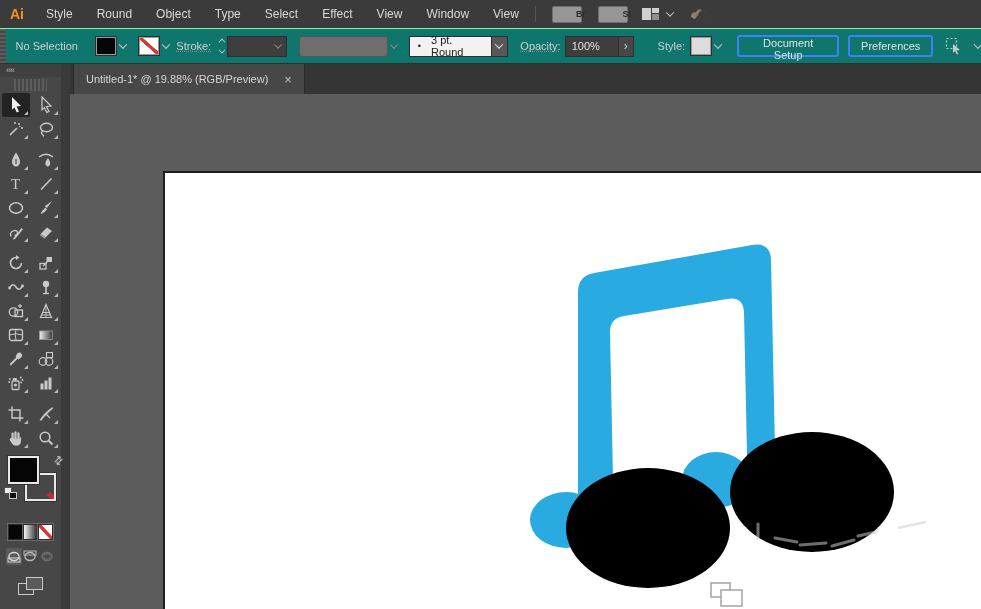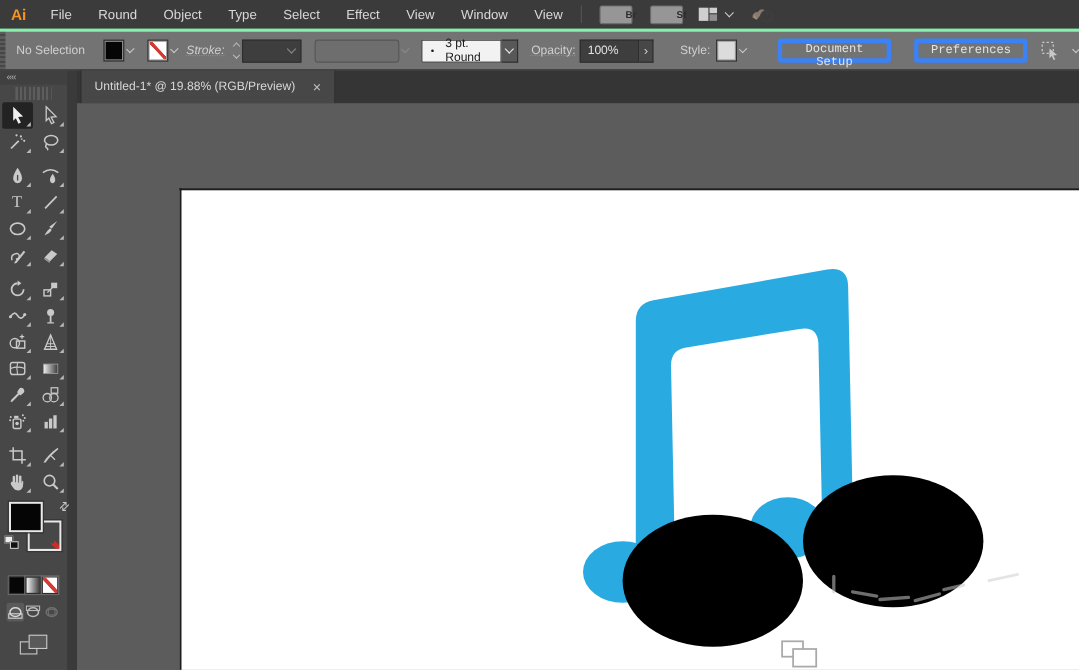--- a/index.html
+++ b/index.html
@@ -1,50 +1,50 @@
 <!DOCTYPE html>
 <html><head>
 <meta charset="utf-8">
 <style>
   * { margin:0; padding:0; box-sizing:border-box; }
   html,body { width:981px; height:609px; overflow:hidden; }
   body { font-family:"Liberation Sans", sans-serif; background:#5c5c5c; color:#d6d6d6; }
   .app { width:981px; height:609px; display:flex; flex-direction:column; }
 
   
-  .menubar { height:29px; background:#3b3b3b; display:flex; align-items:center; border-bottom:3px solid #86efac; flex:0 0 29px; }
+  .menubar { height:29px; background:#3b3b3b; display:flex; align-items:center; border-bottom:1px solid #86efac; flex:0 0 29px; }
   .ai-logo { width:34px; text-align:center; font-weight:bold; font-size:14px; color:#F7931E; }
   .menu-item { padding:0 12px; font-size:12px; color:#d8d8d8; line-height:28px; cursor:default; }
   .menu-sep { width:1px; height:16px; background:#555; margin:0 8px 0 4px; }
   .sq-btn { width:17px; height:17px; background:#969696; color:#2d2d2d; border:1px solid #6e6e6e; border-radius:2px;
             font-size:9px; font-weight:bold; display:flex; align-items:center; justify-content:center; margin:0 8px;padding-left:28px; }
   .mb-icon { display:flex; align-items:center; margin:0 6px; }
   .chev { width:6px; height:6px; border-right:1.6px solid #c9c9c9; border-bottom:1.6px solid #c9c9c9; transform:rotate(45deg) translate(-1px,-1px); display:inline-block; }
   .chev.dim { border-color:#8a8a8a; }
 
   
-  .controlbar { height:35px; background:#737373; border-bottom:1px solid #303030; display:flex; align-items:center; font-size:11px; flex:0 0 35px; }
+  .controlbar { height:35px; background:#0f766e; border-bottom:1px solid #303030; display:flex; align-items:center; font-size:11px; flex:0 0 35px; }
   .grip-v { width:6px; height:100%; background:repeating-linear-gradient(to bottom,#5b5b5b 0 2px, #474747 2px 4px); margin-right:6px; }
   .lbl { color:#cfcfcf; margin:0 4px; white-space:nowrap; }
   .swatch { width:21px; height:18px; border:1px solid #9a9a9a; outline:1px solid #2f2f2f; margin-left:6px; }
   .swatch.black { background:#050505; }
   .swatch.none  { background:#fff linear-gradient(to top right, transparent 43%, #d43a34 45%, #d43a34 57%, transparent 59%); }
   .swatch.light { background:#dcdcdc; }
   .sw-chev { margin:0 8px 0 4px; }
   .stepper { display:flex; flex-direction:column; justify-content:center; gap:2px; margin:0 2px 0 4px; }
   .stepper .chev { transform:rotate(45deg) scale(.8); }
   .stepper .up { transform:rotate(-135deg) scale(.8); }
   .combo-dark { width:64px; height:21px; background:#3e3e3e; border:1px solid #2e2e2e; display:flex; align-items:center; justify-content:flex-end; padding:0 5px; }
   .brush-preview { width:96px; height:21px; background:#6e6e6e; border-radius:3px; border:1px solid #565656; margin:0 3px 0 12px; }
   .combo-white { height:21px; background:#f2f2f2; color:#1a1a1a; display:flex; align-items:center; padding:0 8px; margin-left:12px; border:1px solid #2e2e2e; }
   .combo-white .dot { font-size:9px; margin-right:10px; }
   .combo-btn { width:18px; height:21px; background:#585858; border:1px solid #2e2e2e; border-left:none; display:flex; align-items:center; justify-content:center; }
   .field { width:54px; height:21px; background:#3e3e3e; border:1px solid #2e2e2e; color:#e2e2e2; font-size:11px; padding:0 6px; font-family:"Liberation Sans",sans-serif; }
   .arrow-btn { width:16px; height:21px; background:#474747; border:1px solid #2e2e2e; border-left:none; color:#cfcfcf; display:flex; align-items:center; justify-content:center; font-size:12px; }
-  .bar-btn { height:22px; border:4px solid #3b82f6; border-radius:3px; background:transparent; color:#e3e3e3; font-size:11px; padding:0 11px; margin-left:21px; font-family:Liberation Mono, monospace; }
+  .bar-btn { height:22px; border:2px solid #3b82f6; border-radius:3px; background:transparent; color:#e3e3e3; font-size:11px; padding:0 11px; margin-left:9px; font-family:Liberation Sans, sans-serif; }
 
   
   .main { flex:1; display:flex; min-height:0; }
 
   
   .toolbar { width:70px; background:#474747; border-right:9px solid #3a3a3a; position:relative; flex:0 0 70px; }
   .tb-head { height:13px; background:#404040; color:#b5b5b5; font-size:9px; line-height:12px; padding-left:6px; letter-spacing:-1px; }
   .tb-grip { height:12px; margin:2px 14px; background:repeating-linear-gradient(to right,#5d5d5d 0 2px,#474747 2px 4px); }
   .tools { display:grid; grid-template-columns:30px 30px; justify-content:center; }
   .tool { width:28px; height:24px; display:flex; align-items:center; justify-content:center; position:relative; margin:0 1px; }
@@ -89,21 +89,21 @@
   .artboard { position:absolute; left:93px; top:77px; right:0; bottom:0; background:#ffffff; border-top:2px solid #1e1e1e; border-left:2px solid #1e1e1e; }
   .artwork { position:absolute; left:0; top:0; }
 </style>
 </head>
 <body>
 
 <div class="app">
 
   <div class="menubar">
     <div class="ai-logo">Ai</div>
-    <div class="menu-item">File</div>
+    <div class="menu-item">Style</div>
     <div class="menu-item">Round</div>
     <div class="menu-item">Object</div>
     <div class="menu-item">Type</div>
     <div class="menu-item">Select</div>
     <div class="menu-item">Effect</div>
     <div class="menu-item">View</div>
     <div class="menu-item">Window</div>
     <div class="menu-item">View</div>
     <div class="menu-sep"></div>
     <div class="sq-btn">Br</div>
@@ -126,21 +126,21 @@
     </div>
   </div>
 
   <div class="controlbar">
     <div class="grip-v"></div>
     <span class="lbl">No Selection</span>
     <div class="swatch black" style="margin-left:14px;"></div>
     <span class="chev sw-chev"></span>
     <div class="swatch none"></div>
     <span class="chev sw-chev"></span>
-    <span class="lbl" style="margin-left:0; text-decoration:underline dotted #8a8a8a;font-style:italic;">Stroke:</span>
+    <span class="lbl" style="margin-left:0; text-decoration:underline dotted #8a8a8a;">Stroke:</span>
     <div class="stepper">
       <span class="chev up"></span>
         <span class="chev"></span>
     </div>
     <div class="combo-dark">
         <span class="chev dim"></span>
       </div>
     <div class="brush-preview"></div>
     <span class="chev dim"></span>
     <div class="combo-white">

